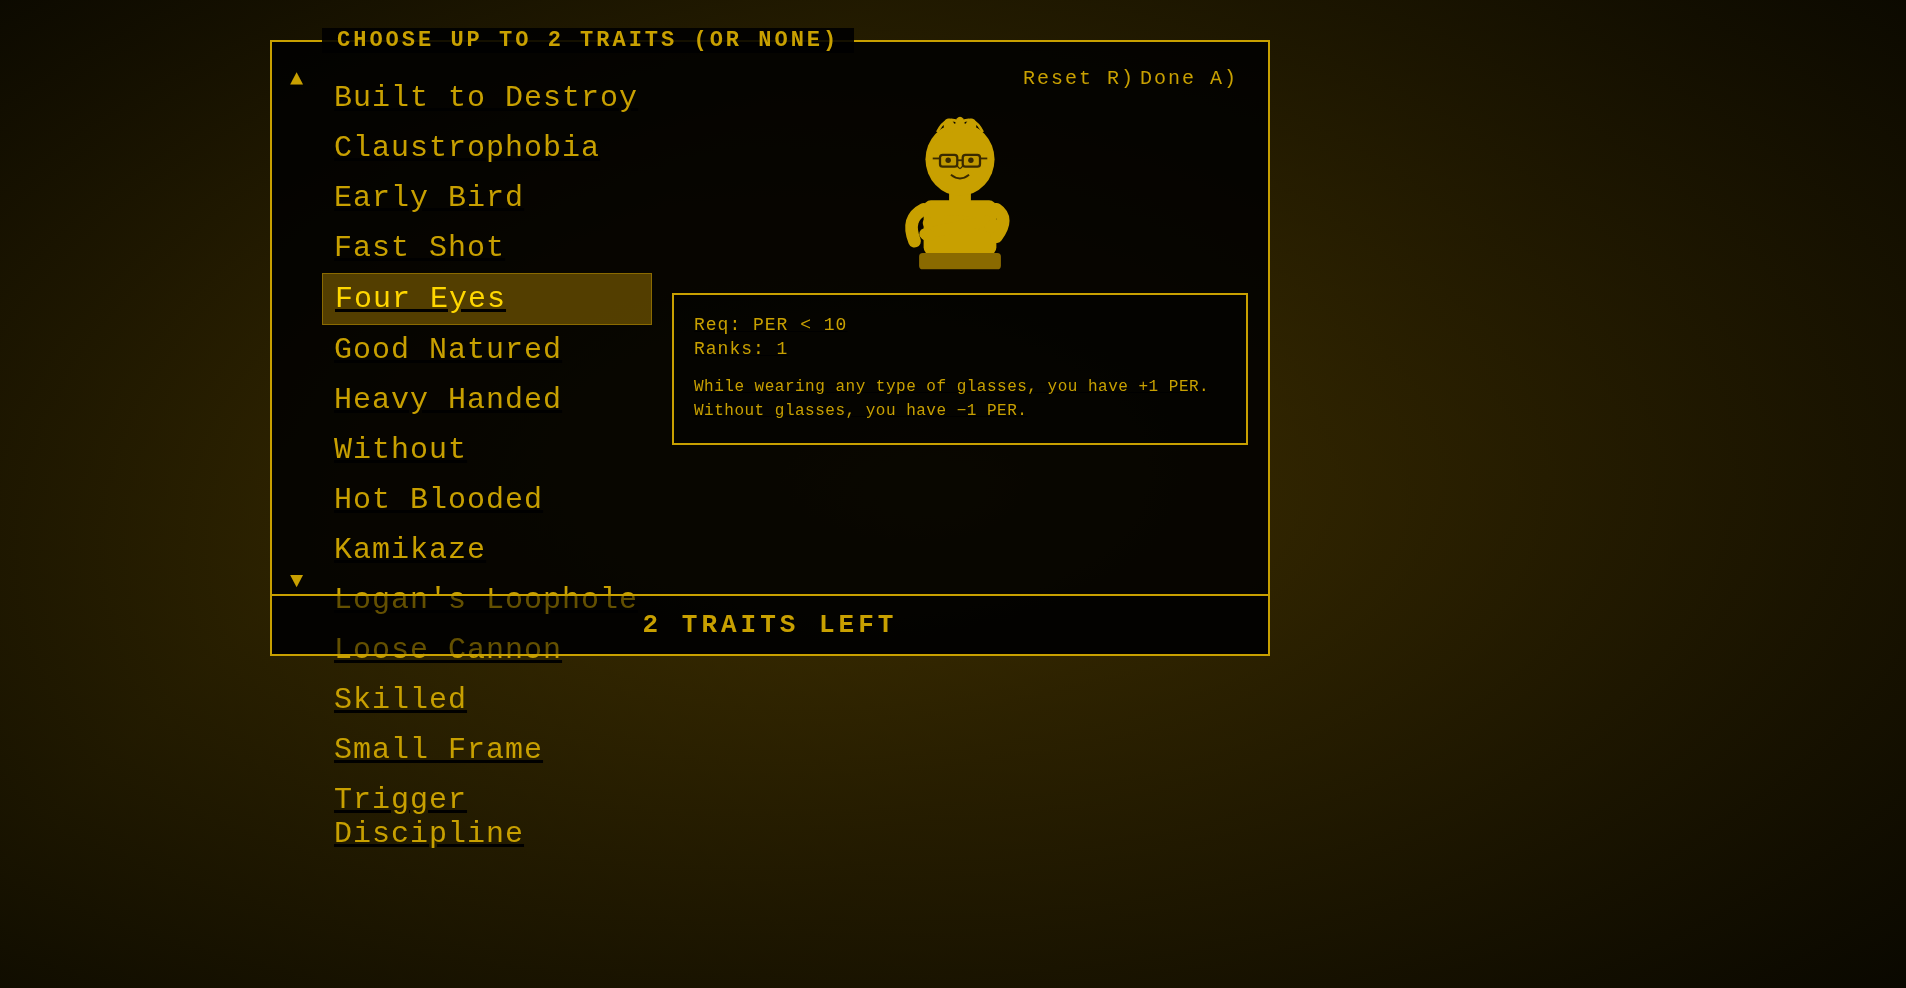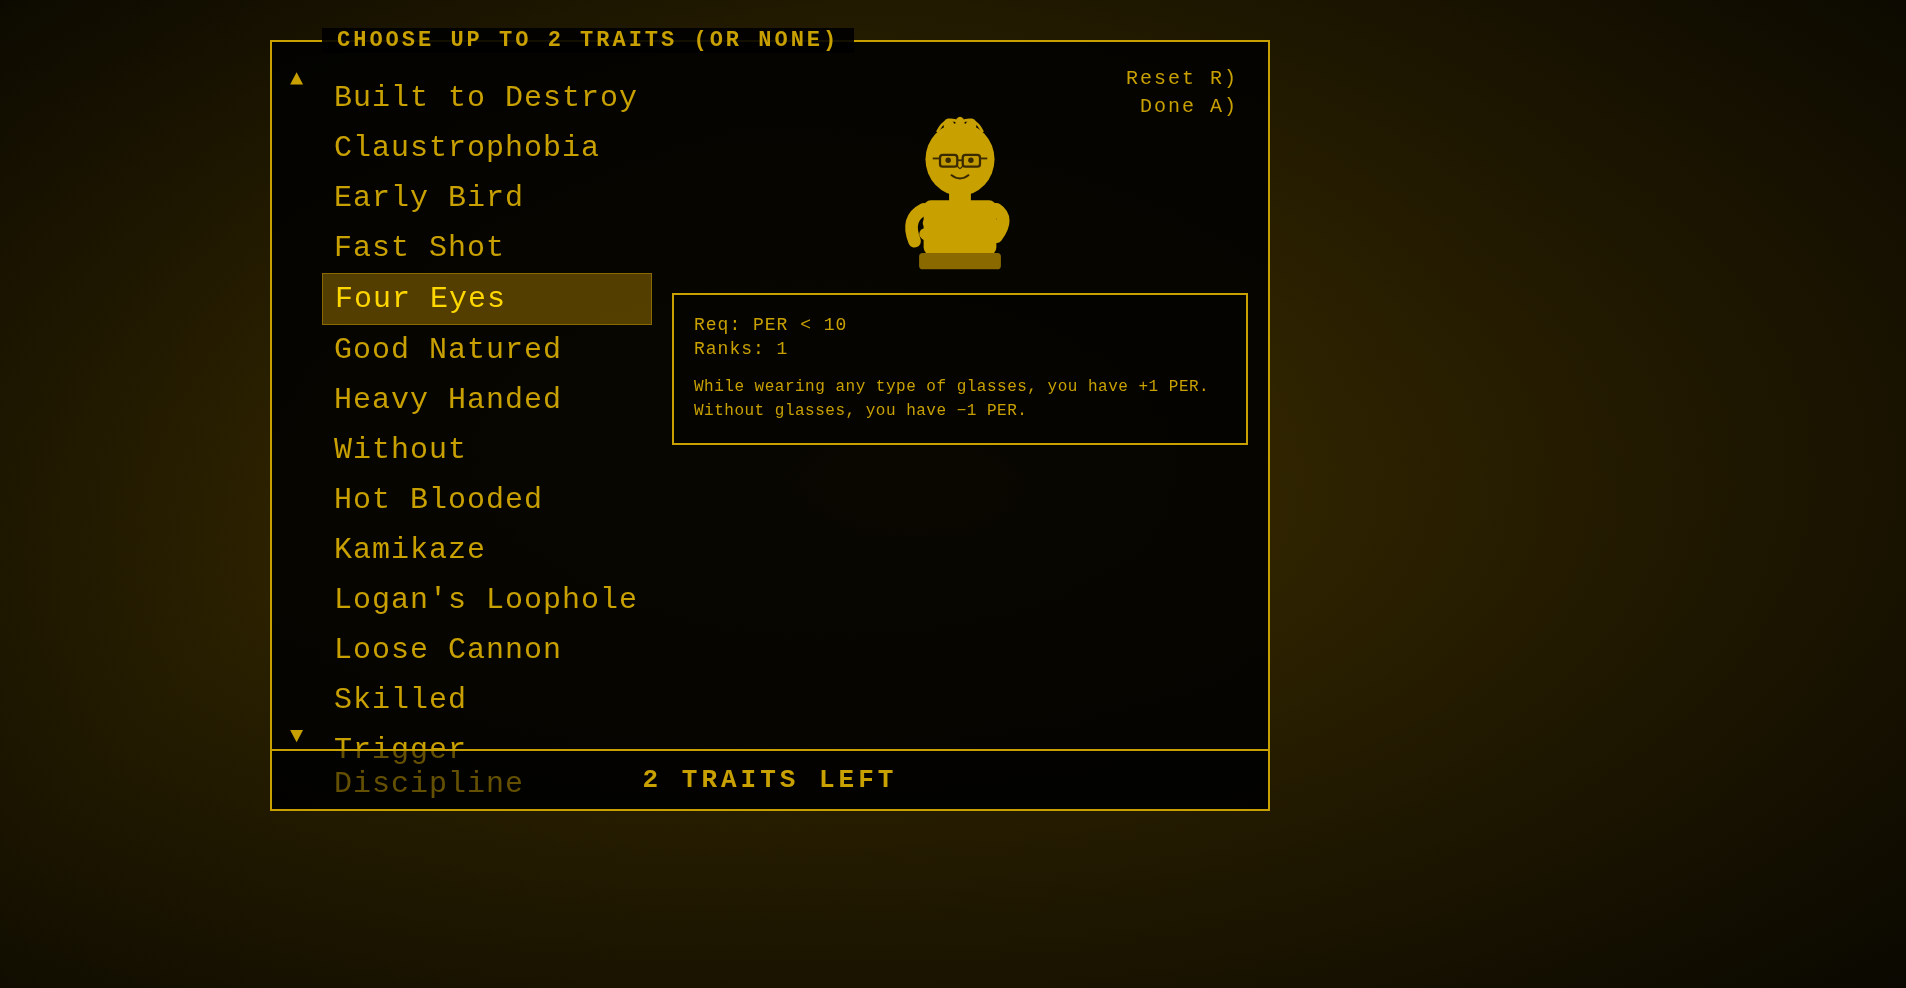--- a/index.html
+++ b/index.html
@@ -31,24 +31,25 @@
         linear-gradient(135deg, #1a1400 0%, #3a2e00 30%, #1a1400 60%, #0a0800 100%);
       z-index: 0;
     }
 
     
     .dialog-panel {
       position: absolute;
       top: 40px;
       left: 270px;
       width: 1000px;
-      height: 771px;
+      height: 616px;
       border: 2px solid #c8a000;
       background: rgba(0, 0, 0, 0.85);
       z-index: 10;
+      text-decoration: underline;
     }
 
     
     .panel-header {
       position: relative;
       display: flex;
       align-items: center;
       padding: 0 20px;
       margin-top: -14px;
     }
@@ -146,21 +147,20 @@
       width: 200px;
       height: 200px;
     }
 
     
     .controls-area {
       position: absolute;
       top: 25px;
       right: 30px;
       display: flex;
-      flex-direction: column;
       align-items: flex-end;
       gap: 5px;
     }
 
     .control-button {
       color: #c8a000;
       font-size: 20px;
       letter-spacing: 2px;
       cursor: pointer;
     }
@@ -247,20 +247,21 @@
       <div class="trait-item">Fast Shot</div>
       <div class="trait-item selected">Four Eyes</div>
       <div class="trait-item">Good Natured</div>
       <div class="trait-item">Heavy Handed</div>
       <div class="trait-item">Without</div>
       <div class="trait-item">Hot Blooded</div>
       <div class="trait-item">Kamikaze</div>
       <div class="trait-item">Logan's Loophole</div>
       <div class="trait-item">Loose Cannon</div>
       <div class="trait-item">Skilled</div>
+      <div class="trait-item">Small Frame</div>
       <div class="trait-item">Trigger Discipline</div>
     </div>
 
     <div class="info-panel">
 
       <div class="character-area">
         <svg class="character-svg" viewBox="0 0 200 220" xmlns="http://www.w3.org/2000/svg">
 
           <rect x="60" y="140" width="80" height="60" rx="8" fill="#c8a000"></rect>
 

